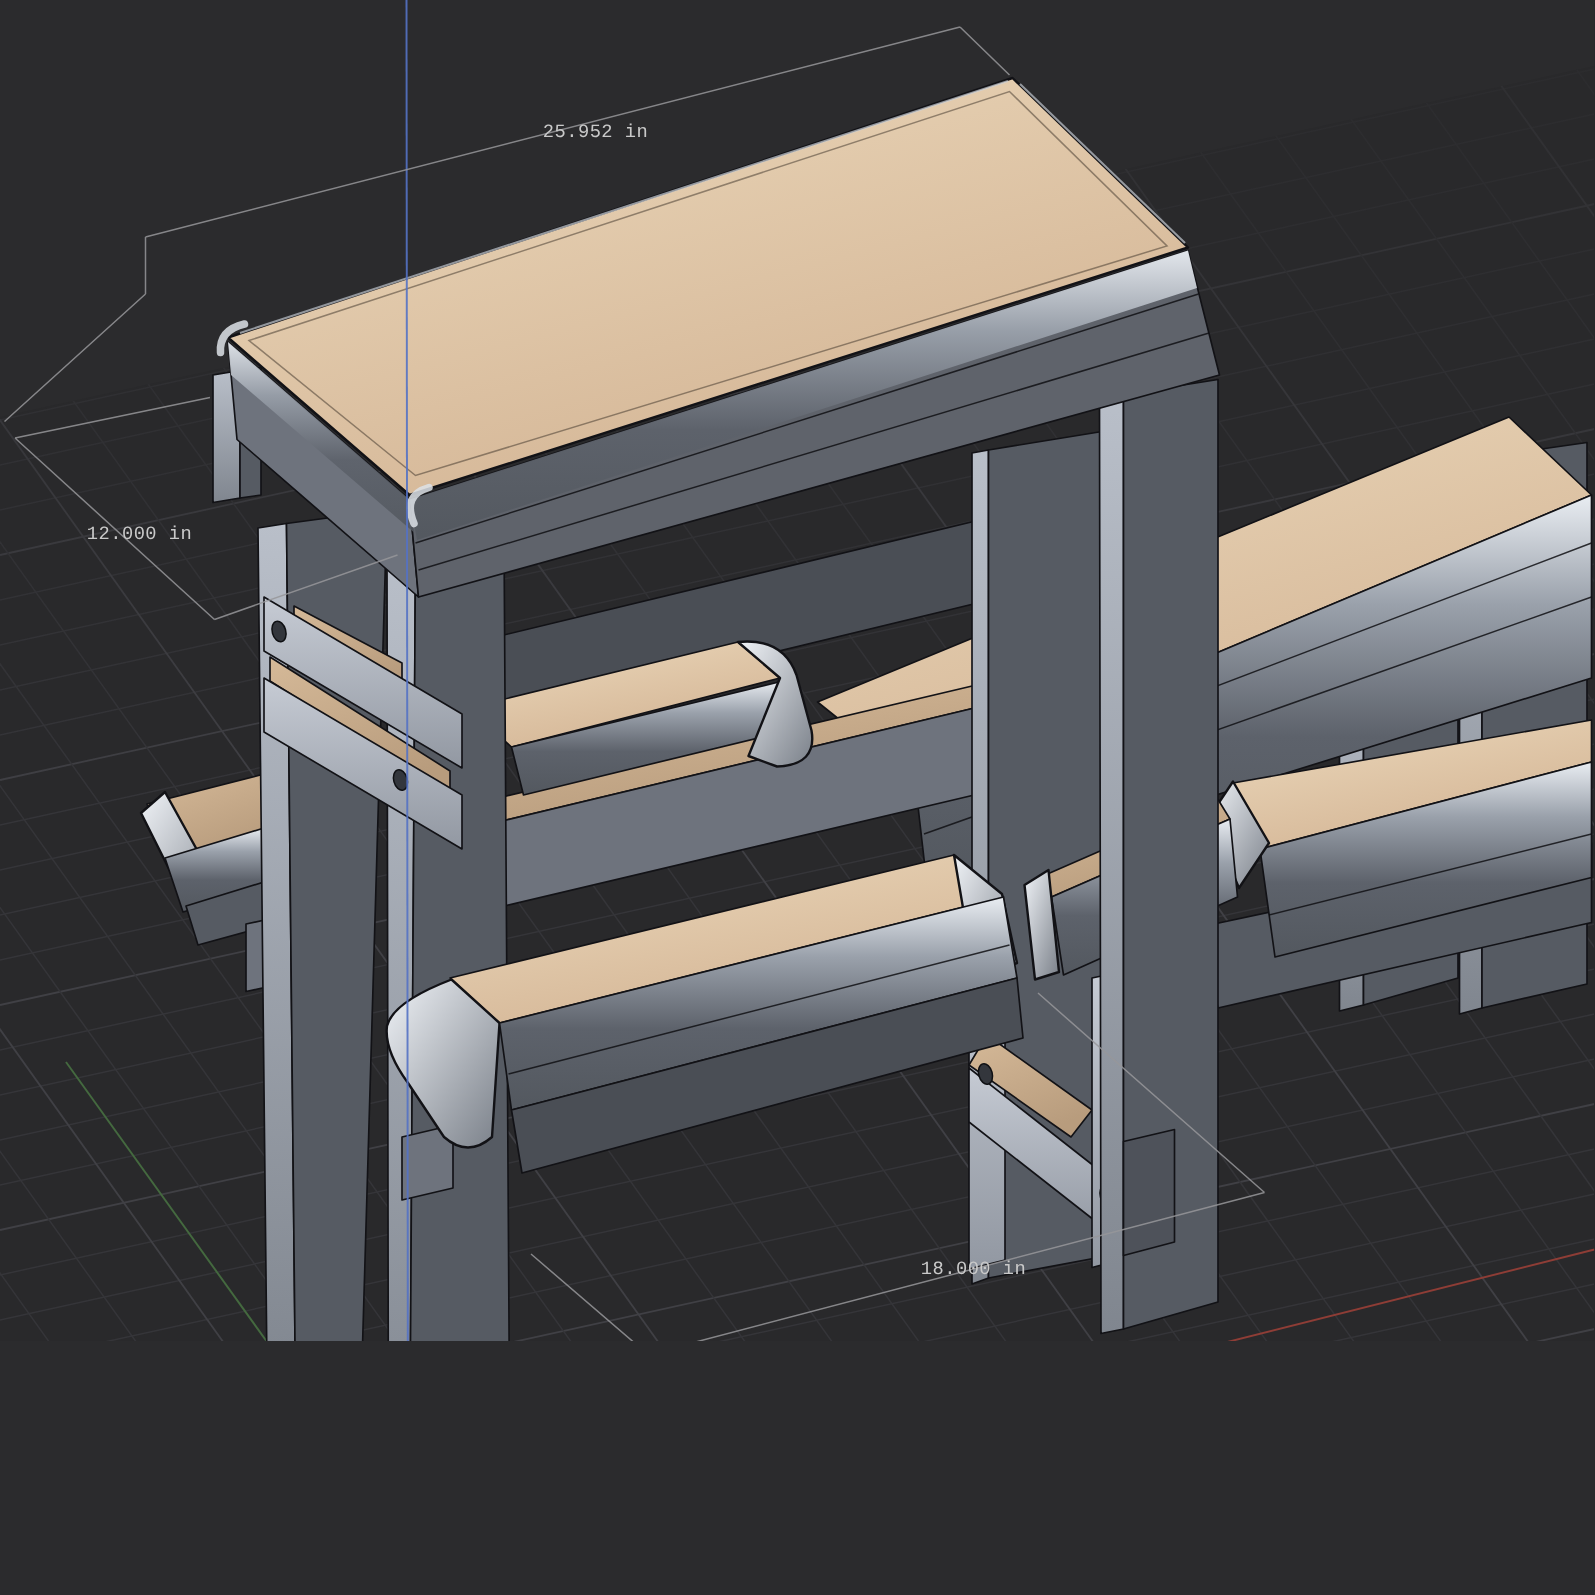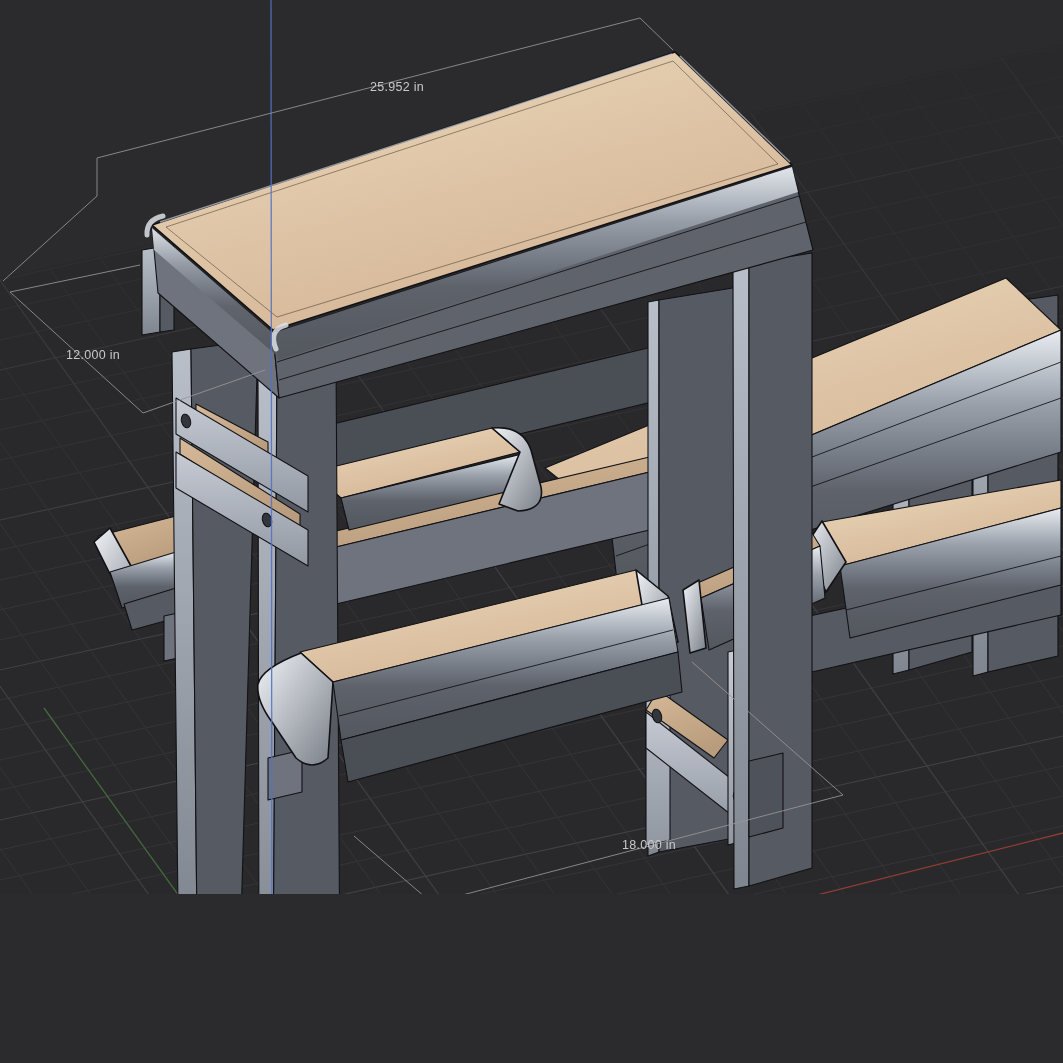--- a/index.html
+++ b/index.html
@@ -1,17 +1,17 @@
 <!DOCTYPE html>
 <html style="--bg: #2b2b2d; --floor: #29292b; --ann: #97979a; --ann-text: #c9c9c9; --ax-x: #8e3d36; --ax-y: #44693f; --ax-z: #5472c4; --wood: #d3b494; --wood-light: #ecd9bc; --frame-light: #b9bfc9; --frame-mid: #6e737d; --frame-dark: #565b63; --frame-deep: #4a4e55; --plate: #4e525a; --hole: #33363c; --outline: #121216;"><head>
 <meta charset="utf-8">
 <style>
   html,body{margin:0;padding:0;background:#2b2b2d;}
   .viewport{position:relative;width:1063px;height:894px;overflow:hidden;
-    font-family:Liberation Sans, sans-serif;background:var(--bg,#2b2b2d);}
+    font-family:Liberation Mono, monospace;background:var(--bg,#2b2b2d);}
   svg{position:absolute;left:0;top:0;display:block;}
   .o{stroke:var(--outline,#121216);stroke-width:1.1;stroke-linejoin:round;}
   .o2{stroke:var(--outline,#121216);stroke-width:1.6;stroke-linejoin:round;}
   .tan{fill:url(#gTan);}
   .tand{fill:url(#gTanDim);}
   .lg{fill:url(#gLegLight);}
   .brc{fill:url(#gBrace);}
   .band{fill:url(#gBand);}
   .cap{fill:url(#gCap);}
   .dk{fill:var(--frame-dark,#565b63);}

